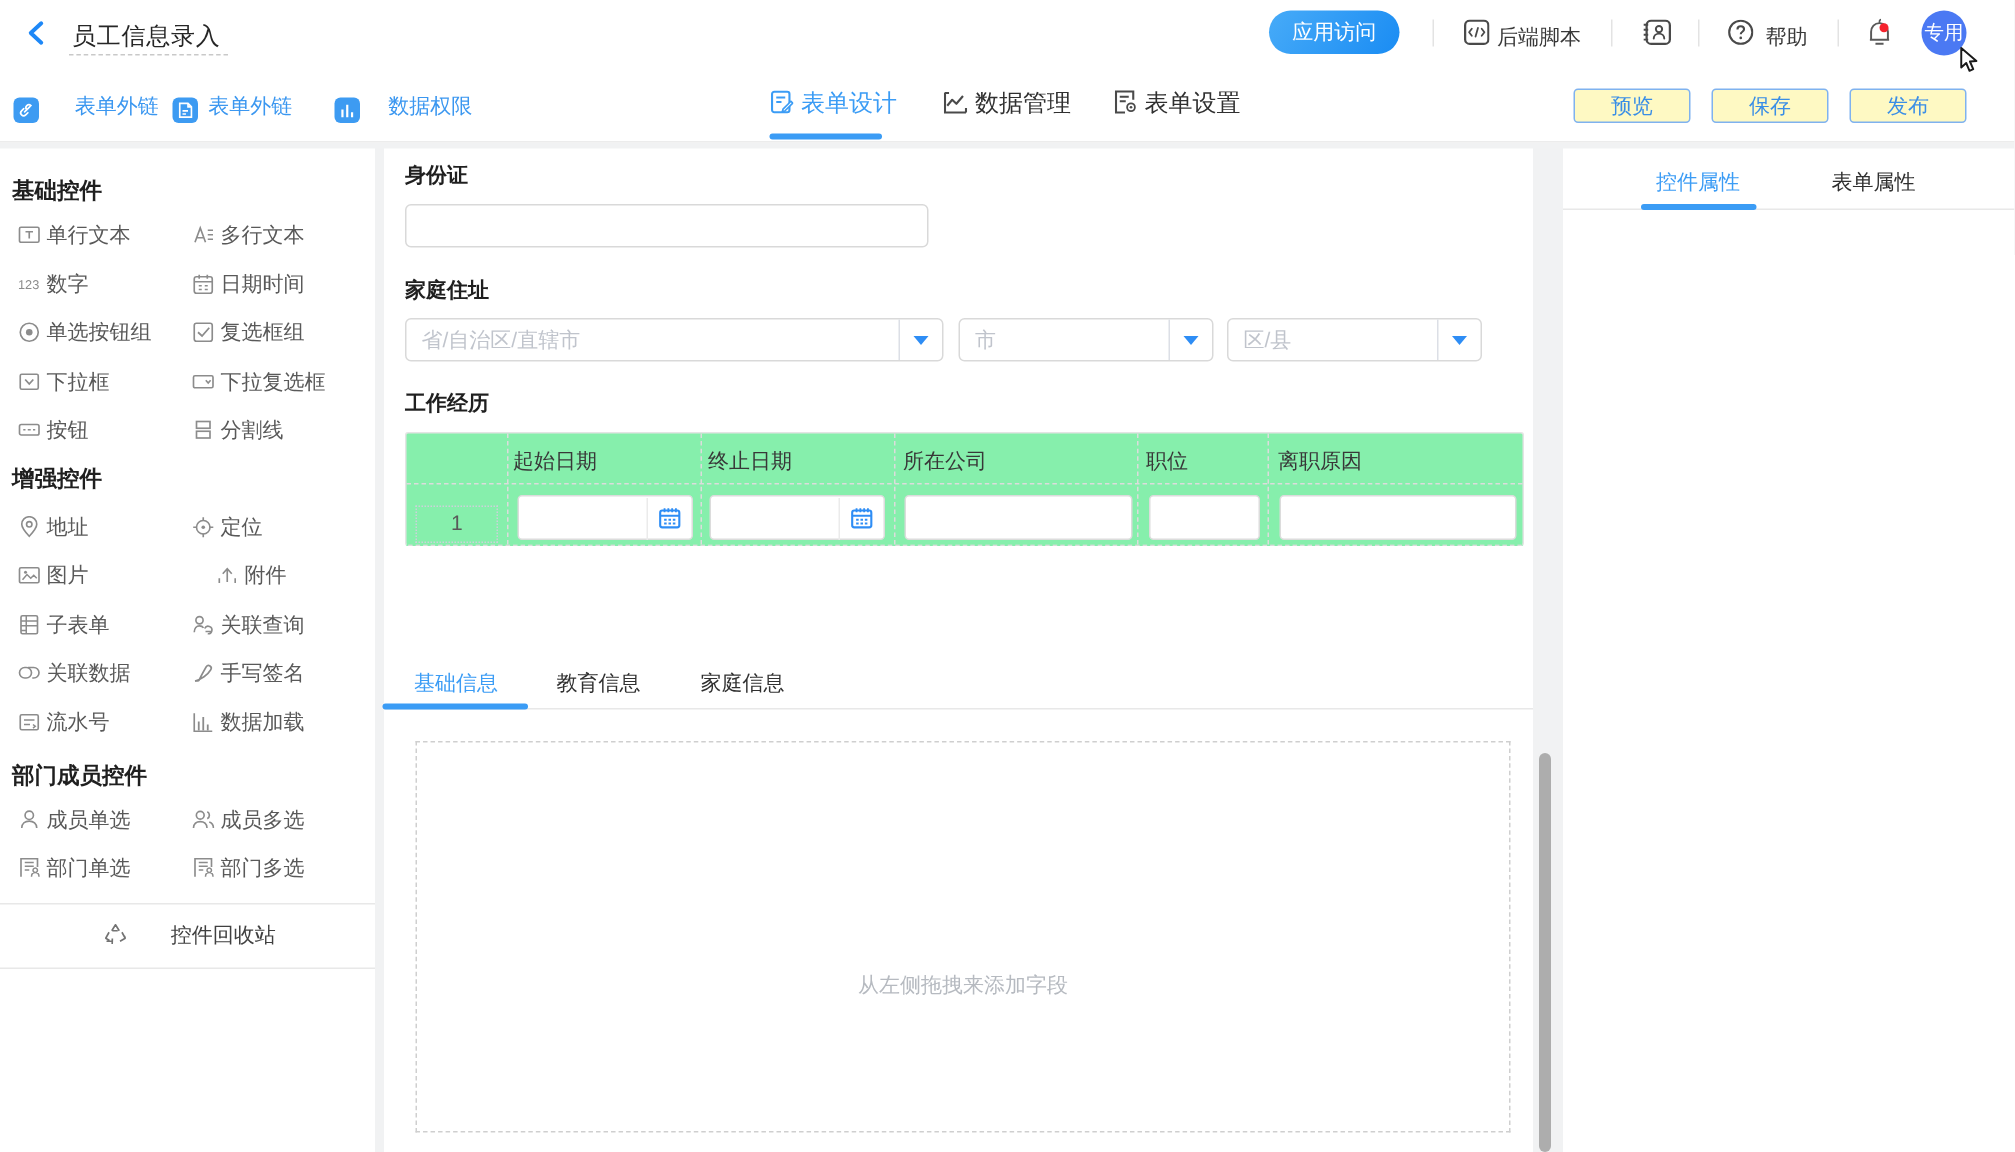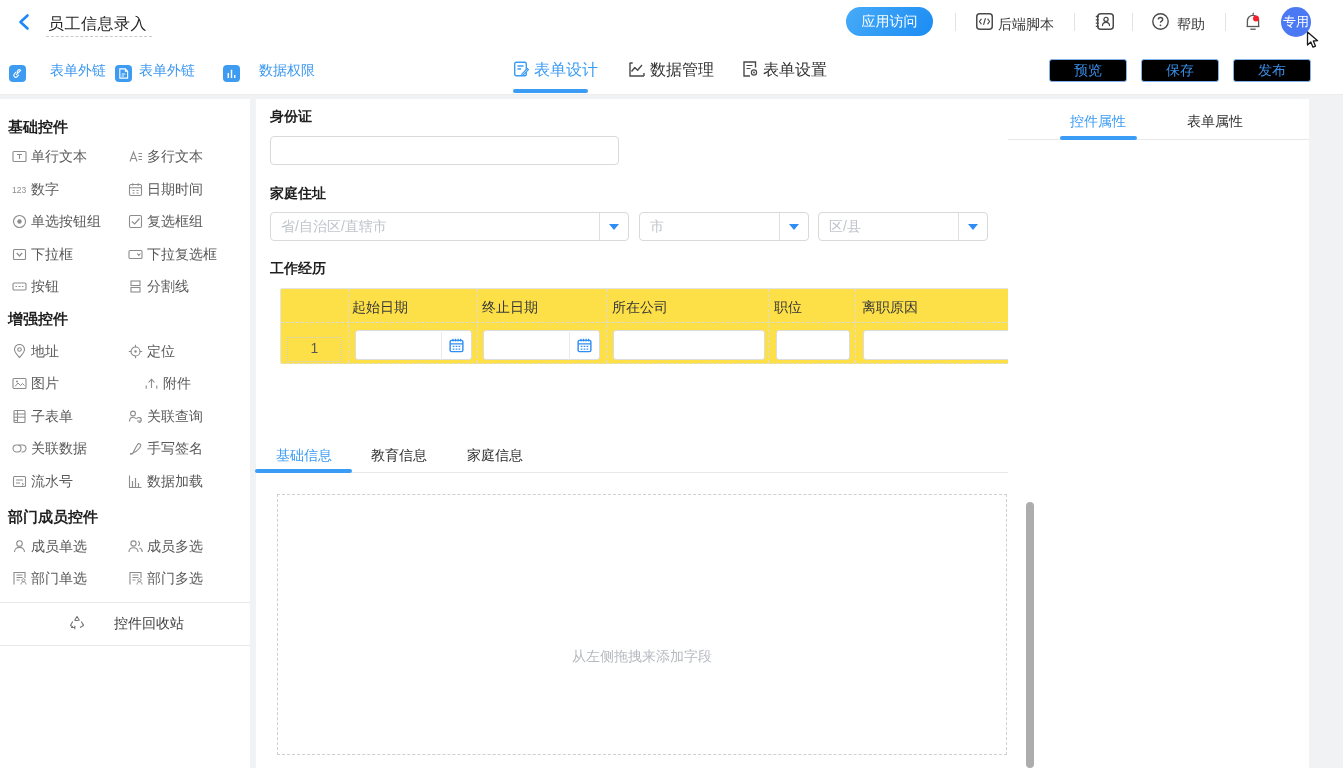--- a/index.html
+++ b/index.html
@@ -5,28 +5,28 @@
 *{margin:0;padding:0;box-sizing:border-box}
 body{font-family:"Liberation Sans",sans-serif}
 #page{position:relative;width:1343px;height:768px;background:#f1f2f3;overflow:hidden;font-family:"Liberation Sans",sans-serif}
 .abs{position:absolute}
 .ic{display:inline-block;vertical-align:middle}
 
 #hdr{position:absolute;left:0;top:0;width:1343px;height:95px;background:#fff;border-bottom:1px solid #ececec}
 .sep{position:absolute;top:13px;width:1px;height:18px;background:#e3e3e3}
 .hitem{position:absolute;top:0;height:48px;line-height:48px;font-size:14px;color:#383838;white-space:nowrap}
 .pill{position:absolute;left:846px;top:7px;width:87px;height:29px;border-radius:14.5px;background:linear-gradient(125deg,#47abf8,#1a8cf3);color:#fff;font-size:14px;text-align:center;line-height:29px}
-.obtn{position:absolute;top:59px;width:78px;height:23px;border:1px solid #7fb2ef;border-radius:3px;background:#000000;color:#3a8ee6;font-size:14px;text-align:center;line-height:21px}
+.obtn{position:absolute;top:59px;width:78px;height:23px;border:1px solid #7fb2ef;border-radius:3px;background:#fef9c3;color:#3a8ee6;font-size:14px;text-align:center;line-height:21px}
 .tab2{position:absolute;top:48px;height:46px;line-height:44px;font-size:16px;color:#303030;white-space:nowrap}
 .blink{position:absolute;top:48px;height:46px;line-height:44px;font-size:14px;color:#3b97f0;white-space:nowrap}
 .bico{display:inline-flex;width:17px;height:17px;background:#3d9bf2;border-radius:4px;vertical-align:-3.5px;align-items:center;justify-content:center}
 
 #lp{position:absolute;left:0;top:99px;width:250px;height:669px;background:#fff}
 #cv{position:absolute;left:256px;top:99px;width:766px;height:669px;background:#fff}
-#rp{position:absolute;left:1008px;top:99px;width:301px;height:669px;background:#fff}
+#rp{position:absolute;left:1042px;top:99px;width:301px;height:669px;background:#fff}
 .lhead{position:absolute;left:8px;font-size:15px;font-weight:bold;color:#1f1f1f}
 .litem{position:absolute;font-size:14px;color:#595959;white-space:nowrap}
 .litem svg{vertical-align:-3px;margin-right:4px}
 .flabel{position:absolute;font-size:14px;font-weight:bold;color:#1f1f1f}
 .inp{position:absolute;height:29px;background:#fff;border:1px solid #d9d9d9;border-radius:4px}
 .ph{color:#c0c4cc;font-size:14px;line-height:27px;padding-left:10px;overflow:hidden;white-space:nowrap}
 .selarrow{position:absolute;top:0;right:0;width:29px;height:27px;border-left:1px solid #dcdfe6}
 .selarrow:after{content:"";position:absolute;left:9px;top:11px;border-left:5px solid transparent;border-right:5px solid transparent;border-top:6px solid #2e8df5}
 .thead{position:absolute;font-size:14px;color:#383838;white-space:nowrap}
 .dashv{position:absolute;width:1px;border-left:1px dashed #dcdcdc}
@@ -237,21 +237,21 @@
     <div class="inp" style="left:383px;top:113px;width:170px">
         <div class="ph">市</div>
         <div class="selarrow"></div>
       </div>
     <div class="inp" style="left:562px;top:113px;width:170px">
         <div class="ph">区/县</div>
         <div class="selarrow"></div>
       </div>
     <div class="flabel" style="left:14px;top:161px">工作经历</div>
 
-    <div class="abs" style="left:24px;top:189px;width:746px;height:76px;background:#fde047;border:1px solid #e4e4e4;border-bottom:1px dashed #dcdcdc;border-radius:2px">
+    <div class="abs" style="left:14px;top:189px;width:746px;height:76px;background:#86efac;border:1px solid #e4e4e4;border-bottom:1px dashed #dcdcdc;border-radius:2px">
       <div class="abs" style="left:0;top:33px;width:744px;border-top:1px dashed #dcdcdc"></div>
       <div class="dashv" style="left:66.5px;top:0;height:74px"></div>
       <div class="dashv" style="left:195.5px;top:0;height:74px"></div>
       <div class="dashv" style="left:324.5px;top:0;height:74px"></div>
       <div class="dashv" style="left:486.5px;top:0;height:74px"></div>
       <div class="dashv" style="left:573.5px;top:0;height:74px"></div>
       <div class="thead" style="left:71px;top:10px">起始日期</div>
       <div class="thead" style="left:201px;top:10px">终止日期</div>
       <div class="thead" style="left:331px;top:10px">所在公司</div>
       <div class="thead" style="left:493px;top:10px">职位</div>

